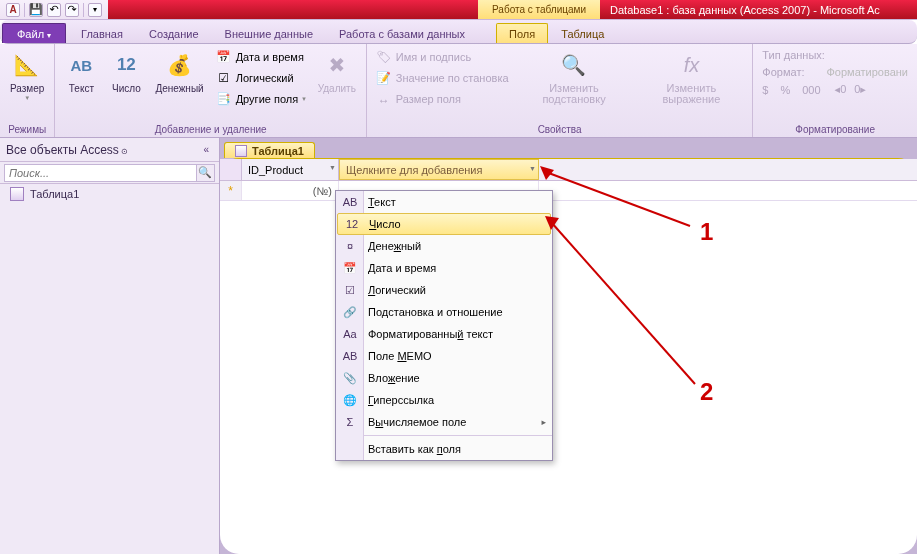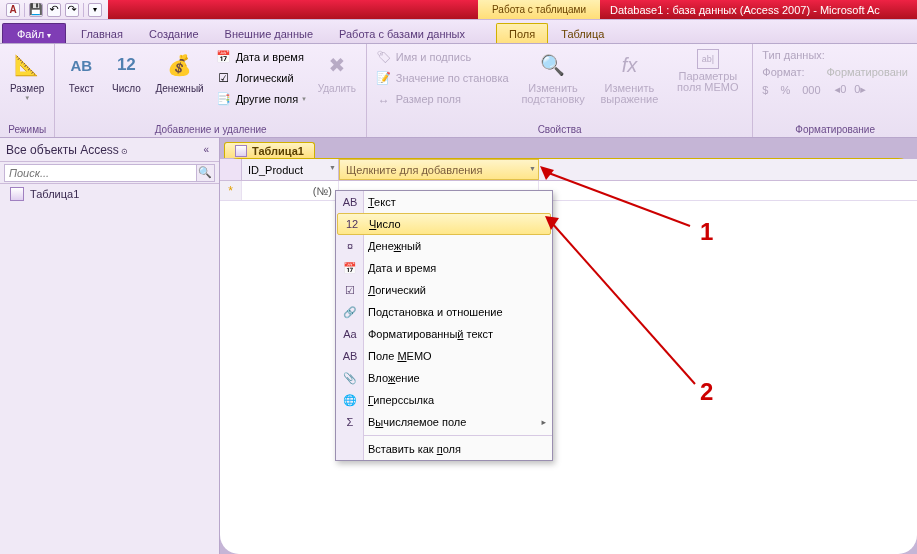--- a/index.html
+++ b/index.html
@@ -8,21 +8,21 @@
 
 .titlebar { height:20px; background:linear-gradient(#f7f0fb,#eee3f4); display:flex; align-items:center; border-bottom:1px solid #c9b6da; }
 .titlebar .qat { display:flex; gap:4px; padding:0 6px; align-items:center; }
 .titlebar .qat .box { width:14px; height:14px; border:1px solid #b9a6c9; background:#fafaff; border-radius:2px; display:flex; align-items:center; justify-content:center; }
 .titlebar .qat .sep { width:1px; height:14px; background:#c9b6da; }
 .titlebar .red { flex:0 0 370px; height:100%; background:linear-gradient(#e24,#b01020); }
 .titlebar .ctx { height:100%; background:linear-gradient(#fff0b0,#ffde78); display:flex; align-items:center; padding:0 14px; color:#6b4300; font-size:10px; }
 .titlebar .app { flex:1; height:100%; background:linear-gradient(#e24,#b01020); color:#fff; display:flex; align-items:center; padding:0 10px; font-size:11px; white-space:nowrap; overflow:hidden; }
 
 
-.tabstrip { height:24px; display:flex; align-items:flex-end; padding-left:2px; background:linear-gradient(#f2e8fa,#e6d8ef); border-bottom:1px solid #b8a9cc; }
+.tabstrip { height:24px; display:flex; align-items:flex-end; padding-left:2px; background:linear-gradient(#f2e8fa,#e6d8ef); border-bottom:1px solid #b8a9cc;border-radius:8px; }
 .tabstrip .file { background:#7f3db5; color:#fff; padding:4px 14px 3px; border:1px solid #5a2a82; border-bottom:none; border-radius:2px 2px 0 0; margin-right:2px; position:relative; font-size:11px; }
 .tabstrip .file::after { content:"▾"; font-size:8px; margin-left:3px; }
 .tabstrip .tab { padding:4px 12px 3px; color:#5a3a7a; cursor:pointer; border:1px solid transparent; border-bottom:none; font-size:11px; }
 .tabstrip .tab.ctx { color:#6b4300; }
 .tabstrip .tab.active { background:linear-gradient(#fff0b0,#ffe080); border-color:#d1b000; border-radius:2px 2px 0 0; }
 
 
 .ribbon { height:94px; background:linear-gradient(#f5edfb,#e9dff2); border-bottom:1px solid #b8a6cb; display:flex; }
 .group { border-right:1px solid #ccbbd9; display:flex; flex-direction:column; padding:3px 6px 0; }
 .group-body { flex:1; display:flex; align-items:flex-start; gap:5px; }
@@ -178,24 +178,20 @@
           </div>
       </div>
       <div class="bigbtn disabled">
         <div class="ico">🔍</div>
         <div class="lbl"><span>Изменить подстановку</span></div>
       </div>
       <div class="bigbtn disabled">
         <div class="ico" style="font-style:italic;">fx</div>
         <div class="lbl"><span>Изменить выражение</span></div>
       </div>
-      <div class="bigbtn disabled">
-        <div class="ico" style="border:1px solid #c0b0d0;width:22px;height:20px;font-size:9px;">ab|</div>
-        <div class="lbl"><span>Параметры поля MEMO</span></div>
-      </div>
     </div>
     <div class="group-label">Свойства</div>
   </div>
 
   <div class="group" style="border-right:none;">
     <div class="group-body">
       <div class="stack">
         <div class="smallbtn disabled">
             <span>Тип данных:</span>
           </div>

